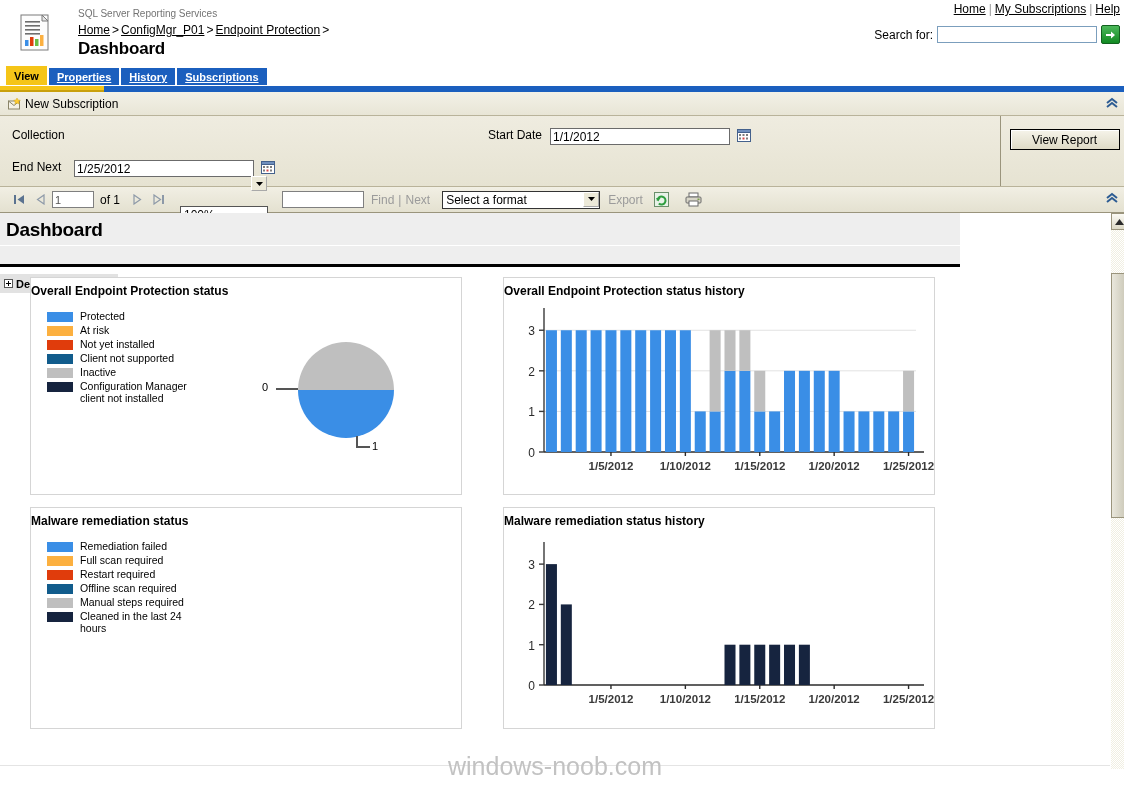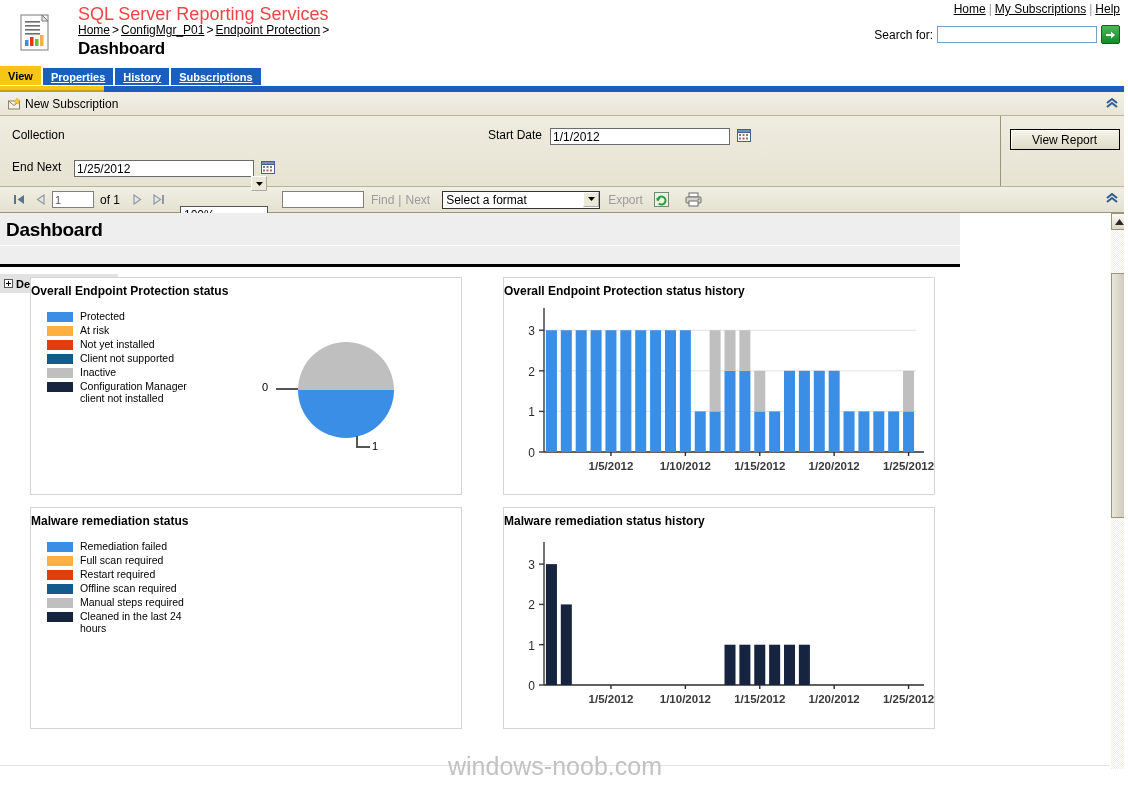--- a/index.html
+++ b/index.html
@@ -14,21 +14,21 @@
     color: #000;
   }
   #page { position: relative; width: 1128px; height: 790px; background:#fff; }
 
   
   .header { position: relative; height: 66px; background:#fff; }
   .rs-logo {
     position:absolute; left:20px; top:14px; width:33px; height:38px;
   }
   .hdr-text { position:absolute; left:78px; top:6px; }
-  .app-title { font-size:18px; color:#ef4444; line-height:16px; }
+  .app-title { font-size:10px; color:#737373; line-height:16px; }
   .breadcrumb { font-size:12px; line-height:17px; color:#000; white-space:nowrap; }
   .breadcrumb a { color:#000; text-decoration:underline; }
   .breadcrumb .sep { text-decoration:none; color:#000; padding:0 2px; }
   .page-title { font-size:17px; font-weight:bold; line-height:20px; margin-top:0px; letter-spacing:-0.2px;}
 
   .hdr-right { position:absolute; right:8px; top:2px; text-align:right; }
   .hdr-links { font-size:12px; white-space:nowrap; line-height:14px; }
   .hdr-links a { color:#000; text-decoration:underline; }
   .hdr-links .bar { color:#999; padding:0 3px; }
   .search-row { margin-top:9px; display:flex; align-items:center; justify-content:flex-end; }
@@ -39,21 +39,21 @@
   }
   .search-go {
     width:19px; height:19px; margin-left:4px; background:#1f8b2d;
     border:1px solid #12611e; border-radius:2px;
     display:flex; align-items:center; justify-content:center; cursor:pointer;
     background-image: linear-gradient(#4cb85a, #128a22);
   }
   .search-go svg { display:block; }
 
   
-  .tabstrip { position:relative; height:20px; }
+  .tabstrip { position:relative; height:20px; padding-left:6px; }
   .tab {
     display:inline-block; height:17px; line-height:17px;
     padding:0 7px; font-size:11px; font-weight:bold;
     background:#1b5fbe; color:#fff; margin-right:2px;
     border:1px solid #1b5fbe; border-bottom:none; vertical-align:bottom;
     cursor:pointer;
   }
   .tab a { color:#ffffff; text-decoration:underline; }
   .tab.active { background:#f5c518; color:#000; border-color:#f5c518; height:19px; line-height:19px;}
   .tab.active span { color:#000; text-decoration:none; }

